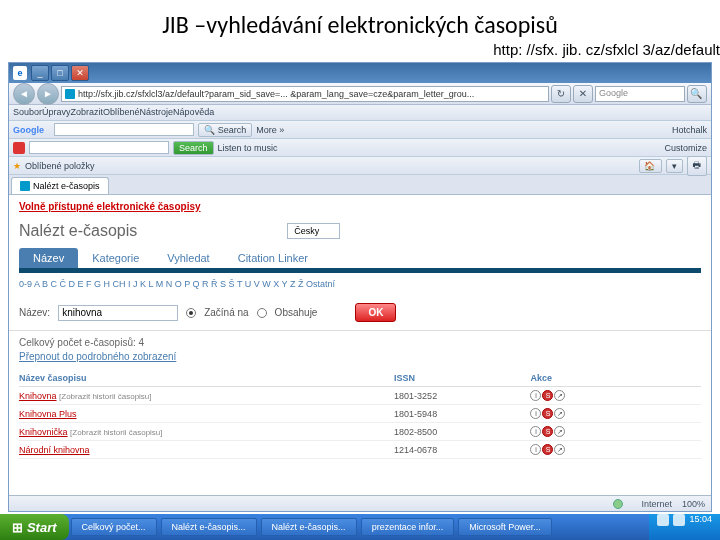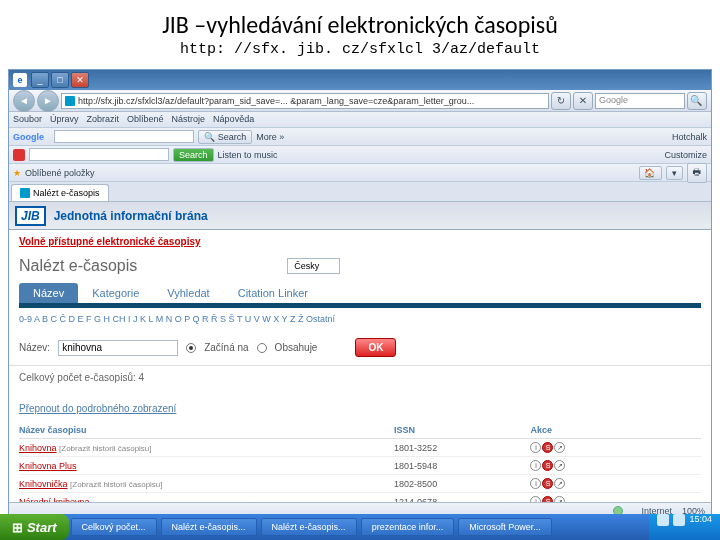--- a/index.html
+++ b/index.html
@@ -1,32 +1,32 @@
 <!DOCTYPE html>
 <html><head>
 <meta charset="utf-8">
 <style>
 *{margin:0;padding:0;box-sizing:border-box;font-family:Tahoma,Arial,sans-serif}
 body{width:720px;height:540px;background:#fff;overflow:hidden}
 .slide-title{font-size:24px;font-weight:400;text-align:center;padding:10px 0 2px;font-family:Calibri,Arial}
-.slide-url{font-size:15px;text-align:center;padding-bottom:11px;font-family:Liberation Mono, monospace}
+.slide-url{font-size:15px;text-align:right;padding-bottom:4px;font-family:Liberation Sans, sans-serif}
 .browser{border:1px solid #7a9ec8;margin:0 8px;background:#eceff4;font-size:9px}
 .titlebar{background:linear-gradient(#3b6ea5,#5a8dc4);color:#fff;display:flex;align-items:center;padding:2px 4px;height:20px}
 .titlebar .favicon{width:14px;height:14px;background:#fff;border-radius:2px;margin-right:4px;display:flex;align-items:center;justify-content:center;color:#06c;font-size:9px;font-weight:bold}
 .titlebar .title{flex:1;color:#fff;font-size:11px}
 .winbtns{display:flex;gap:2px}
 .winbtn{width:18px;height:16px;background:linear-gradient(#7aa3d0,#4a7db0);border:1px solid #2a5a90;border-radius:2px;color:#fff;text-align:center;font-size:9px;line-height:14px}
 .winbtn.close{background:linear-gradient(#e08070,#c84430)}
 .addrbar{background:linear-gradient(#f5f7fb,#d8e0ee);display:flex;align-items:center;padding:2px 4px;height:22px;gap:2px;border-bottom:1px solid #b0bccf}
 .navbtn{width:20px;height:18px;background:linear-gradient(#f0f4fa,#d0dae8);border:1px solid #9ab;border-radius:3px;display:flex;align-items:center;justify-content:center;font-size:10px;color:#456}
 .navbtn.round{border-radius:50%;width:22px;height:22px;background:linear-gradient(#bcd,#8ab);color:#fff}
 .urlbox{flex:1;height:16px;background:#fff;border:1px solid #9ab;padding:1px 3px;font-size:9px;color:#333;display:flex;align-items:center;gap:3px}
 .urlbox .fav{width:10px;height:10px;background:#09c;border-radius:1px}
 .searchbox{width:90px;height:16px;background:#fff;border:1px solid #9ab;padding:1px 3px;font-size:9px;color:#888}
-.menubar{background:linear-gradient(#eef2f8,#dde4f0);padding:2px 4px;height:16px;display:flex;gap:8px;font-size:9px;color:#345;border-bottom:1px solid #bcd}
+.menubar{background:linear-gradient(#eef2f8,#dde4f0);padding:2px 4px;height:16px;display:flex;gap:0;font-size:9px;color:#345;border-bottom:1px solid #bcd}
 .toolbar{background:linear-gradient(#eef2f8,#dde4f0);padding:2px 4px;height:18px;display:flex;align-items:center;gap:4px;font-size:9px;color:#345;border-bottom:1px solid #bcd}
 .toolbar .lbl{color:#555;font-weight:bold;margin-right:6px}
 .toolbar input{height:13px;font-size:9px;border:1px solid #abc;padding:0 2px}
 .toolbar .tbtn{padding:1px 5px;background:linear-gradient(#f5f7fb,#d8e0ee);border:1px solid #abc;border-radius:2px;font-size:9px}
 .ticon{width:12px;height:12px;display:inline-block;border-radius:2px}
 .askbar .ticon{background:#d33}
 .tabbar{background:#dde4f0;height:20px;display:flex;align-items:flex-end;padding:0 2px;border-bottom:1px solid #abc}
 .tab{background:#fff;border:1px solid #abc;border-bottom:none;border-radius:3px 3px 0 0;padding:3px 8px;font-size:9px;display:flex;align-items:center;gap:3px}
 .tab .fav{width:10px;height:10px;background:#09c;border-radius:1px}
 .content{background:#fff;height:300px;overflow:hidden}
@@ -40,21 +40,21 @@
 .tabs2{display:flex;border-bottom:5px solid #0c4a6e;margin:4px 10px 0}
 .tab2{padding:4px 14px;font-size:11px;color:#4a7db0;cursor:pointer}
 .tab2.active{background:#4a7db0;color:#fff;border-radius:3px 3px 0 0}
 .alphabar{padding:6px 10px;font-size:9px;color:#4a7db0}
 .searchrow{display:flex;align-items:center;padding:8px 10px;gap:8px;font-size:10px;color:#555;border-bottom:1px solid #ddd}
 .searchrow input[type=text]{border:1px solid #abc;height:16px;width:120px;font-size:10px;padding:0 3px}
 .searchrow .radio{width:10px;height:10px;border:1px solid #777;border-radius:50%;display:inline-block;background:#fff}
 .searchrow .radio.on::after{content:"";display:block;width:4px;height:4px;background:#333;border-radius:50%;margin:2px}
 .okbtn{background:linear-gradient(#f88,#d22);color:#fff;border:1px solid #a00;border-radius:3px;padding:3px 12px;font-weight:bold;font-size:10px;margin-left:30px}
 .resarea{padding:6px 10px;font-size:10px}
-.rescount{color:#666;margin-bottom:20px}
+.rescount{color:#666;margin-bottom:3px}
 .reslink{color:#4a7db0;text-decoration:underline;margin-bottom:8px}
 .restable{width:100%;font-size:9px;border-collapse:collapse}
 .restable th{text-align:left;color:#4a7db0;padding:3px 0;font-weight:bold;border-bottom:1px solid #ddd}
 .restable td{padding:3px 0;color:#555;border-bottom:1px solid #eee}
 .jname{color:#b00;text-decoration:underline}
 .jmeta{color:#888;font-size:8px}
 .aicon{display:inline-block;width:11px;height:11px;border:1px solid #888;border-radius:50%;text-align:center;font-size:7px;line-height:10px;margin-right:1px}
 .statusbar{background:linear-gradient(#eef2f8,#dde4f0);height:16px;border-top:1px solid #abc;display:flex;align-items:center;padding:0 6px;font-size:9px;color:#456}
 .statusbar .spacer{flex:1}
 .statusbar .zone{display:flex;align-items:center;gap:18px;margin-right:10px}
@@ -129,24 +129,20 @@
   </div>
 
   <div class="tabbar">
     <div class="tab">
         <span class="fav"></span>
         <span>Nalézt e-časopis</span>
       </div>
   </div>
 
   <div class="content">
-    <div class="jib-header">
-      <span class="jib-logo">JIB</span>
-      <span class="jib-htxt">Jednotná informační brána</span>
-    </div>
     <div class="redline">Volně přístupné elektronické časopisy</div>
     <div class="findrow">
       <h2>Nalézt e-časopis</h2>
       <span class="langsel">Česky</span>
     </div>
     <div class="tabs2">
       <div class="tab2 active">Název</div>
       <div class="tab2">Kategorie</div>
       <div class="tab2">Vyhledat</div>
       <div class="tab2">Citation Linker</div>

